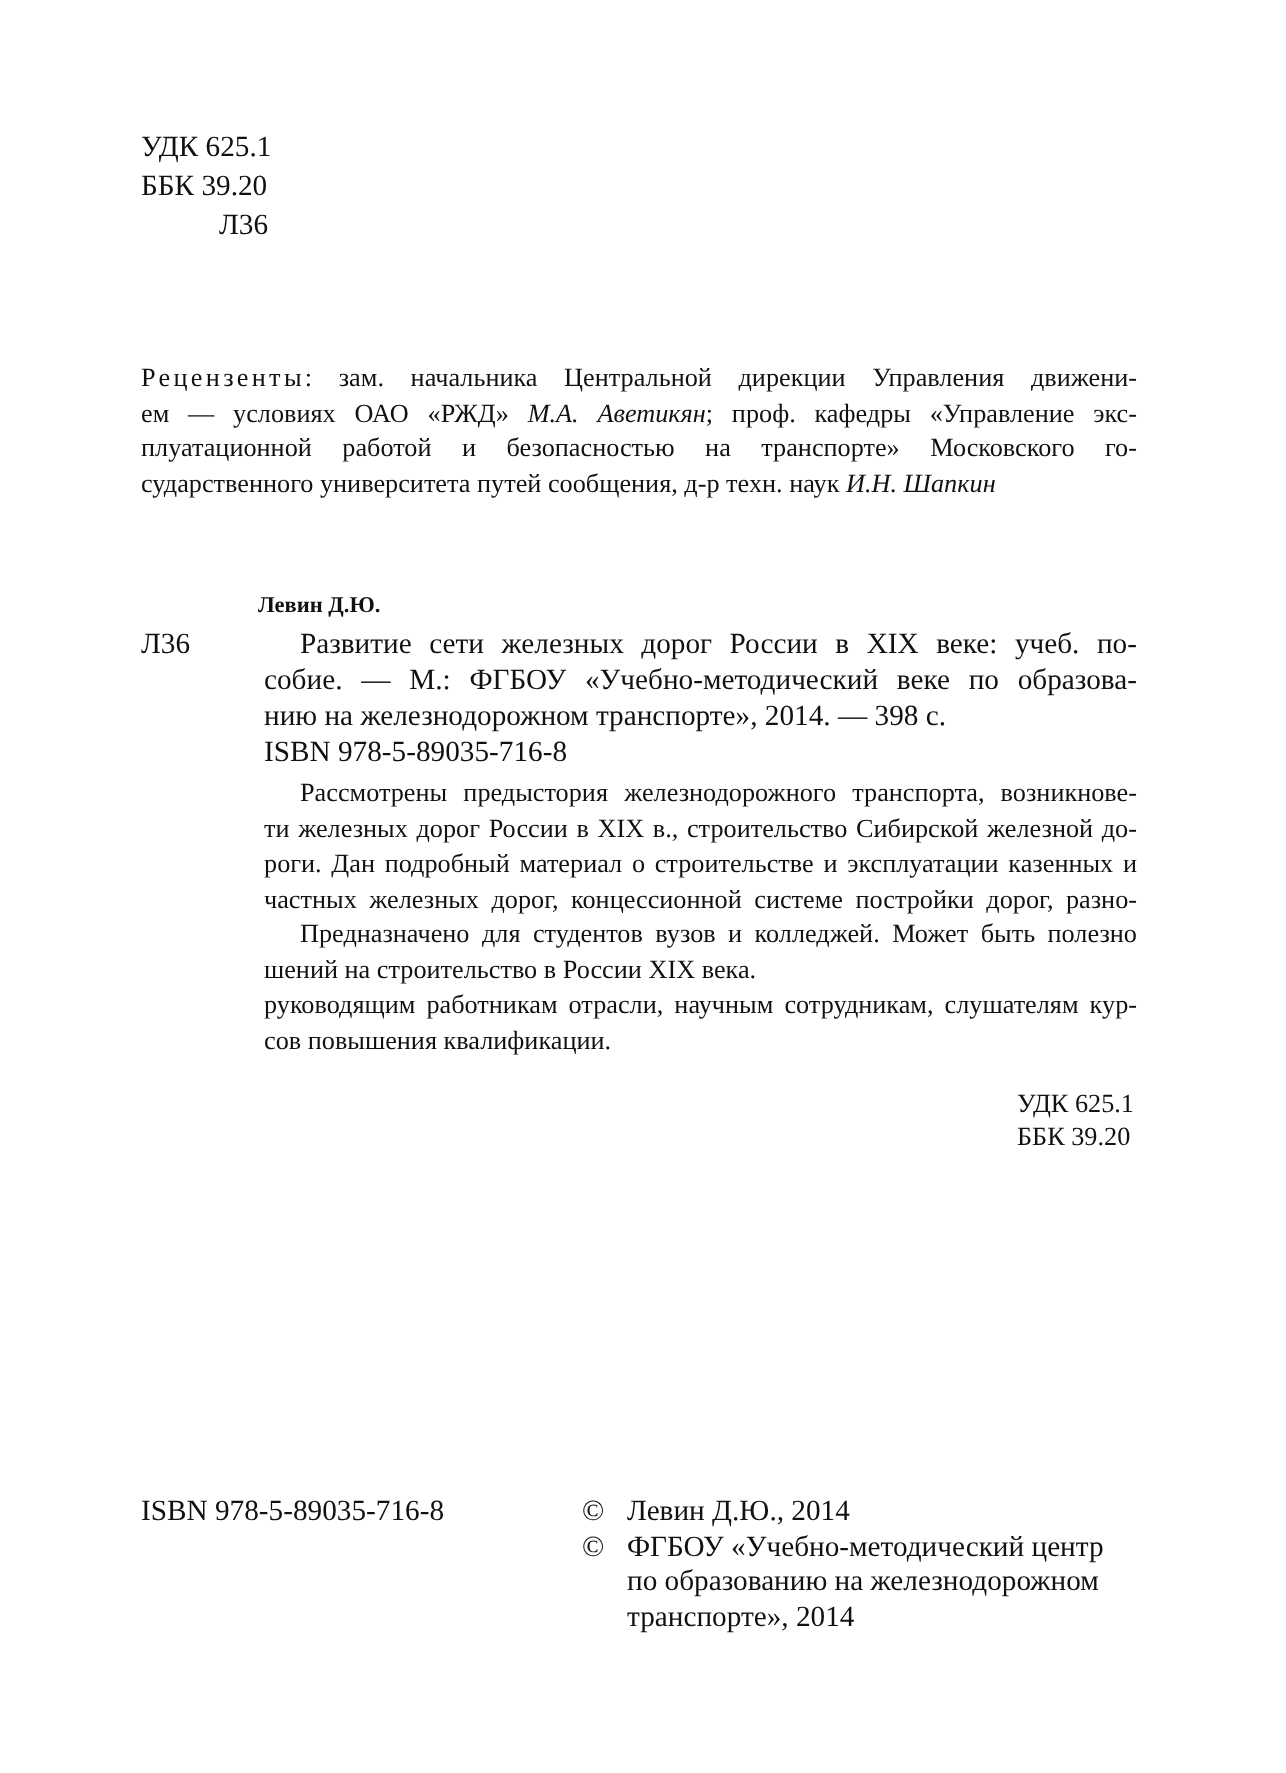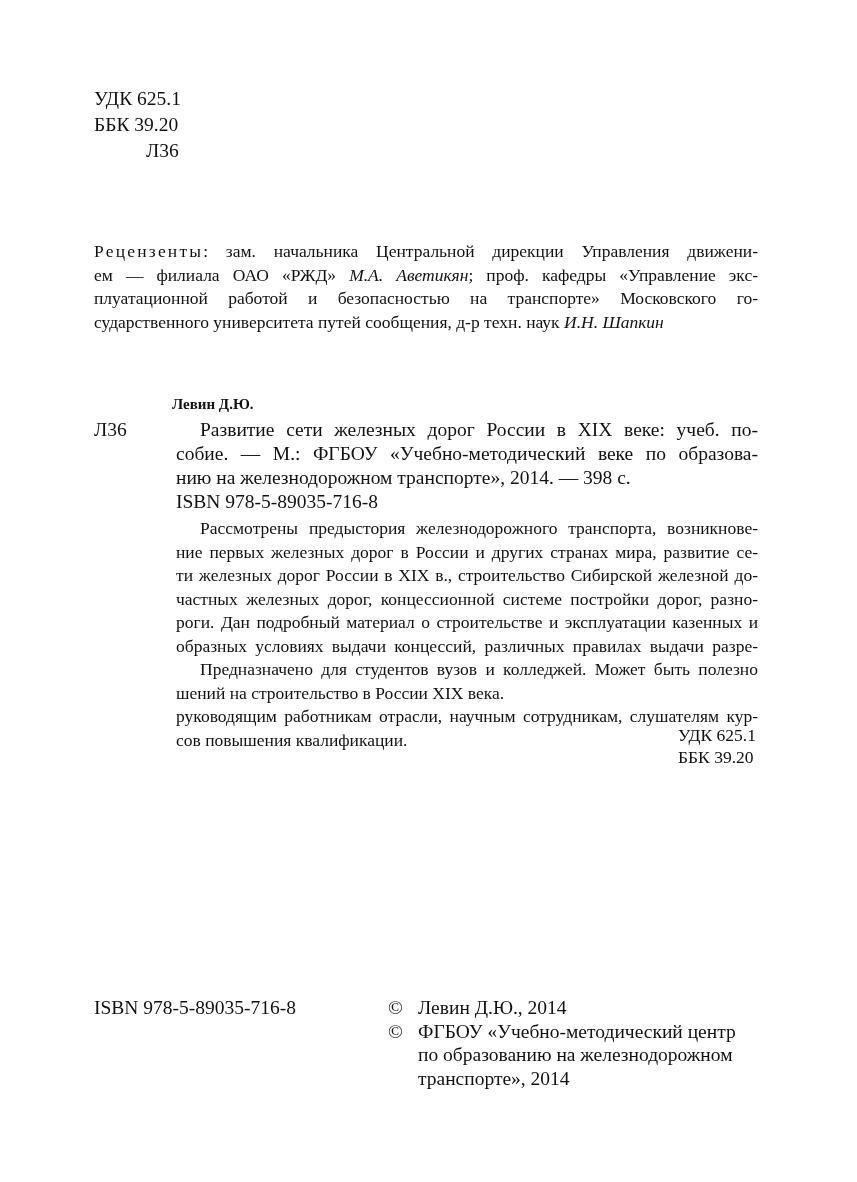--- a/index.html
+++ b/index.html
@@ -59,41 +59,39 @@
 <body>
 
 <div id="classif" class="abs">
   <div class="line">УДК 625.1</div>
   <div class="line">ББК 39.20</div>
   <div class="line indent">Л36</div>
 </div>
 
 <div id="reviewers" class="abs">
   <span class="jline"><span class="spaced">Рецензенты</span><span>: зам. начальника Центральной дирекции Управления движени-</span></span>
-  <span class="jline"><span>ем — филиала ОАО «РЖД» </span><span class="ital">М.А. Аветикян</span><span>; проф. кафедры «Управление экс-</span></span>
+  <span class="jline"><span>ем — условиях ОАО «РЖД» </span><span class="ital">М.А. Аветикян</span><span>; проф. кафедры «Управление экс-</span></span>
   <span class="jline"><span>плуатационной работой и безопасностью на транспорте» Московского го-</span></span>
   <span class="jline last"><span>сударственного университета путей сообщения, д-р техн. наук </span><span class="ital">И.Н. Шапкин</span></span>
 </div>
 
 <div id="author" class="abs line">Левин Д.Ю.</div>
 <div id="libcode" class="abs line">Л36</div>
 <div id="bib" class="abs">
   <span class="jline" style="padding-left:24px;">Развитие сети железных дорог России в XIX веке: учеб. по-</span>
   <span class="jline">собие. — М.: ФГБОУ «Учебно-методический веке по образова-</span>
   <span class="jline last">нию на железнодорожном транспорте», 2014. — 398 с.</span>
 </div>
 <div id="isbn-main" class="abs line">ISBN 978-5-89035-716-8</div>
 
 <div id="annotation" class="abs">
   <span class="jline" style="padding-left:24px;">Рассмотрены предыстория железнодорожного транспорта, возникнове-</span>
-  <span class="jline">ние первых железных дорог в России и других странах мира, развитие се-</span>
   <span class="jline">ти железных дорог России в XIX в., строительство Сибирской железной до-</span>
+  <span class="jline">роги. Дан подробный материал о строительстве и эксплуатации казенных и</span>
   <span class="jline">частных железных дорог, концессионной системе постройки дорог, разно-</span>
-  <span class="jline">роги. Дан подробный материал о строительстве и эксплуатации казенных и</span>
-  <span class="jline">образных условиях выдачи концессий, различных правилах выдачи разре-</span>
   <span class="jline" style="padding-left:24px;">Предназначено для студентов вузов и колледжей. Может быть полезно</span>
   <span class="jline last">шений на строительство в России XIX века.</span>
   <span class="jline">руководящим работникам отрасли, научным сотрудникам, слушателям кур-</span>
   <span class="jline last">сов повышения квалификации.</span>
 </div>
 
 <div id="classif-right" class="abs">
   <div class="line">УДК 625.1</div>
   <div class="line">ББК 39.20</div>
 </div>

